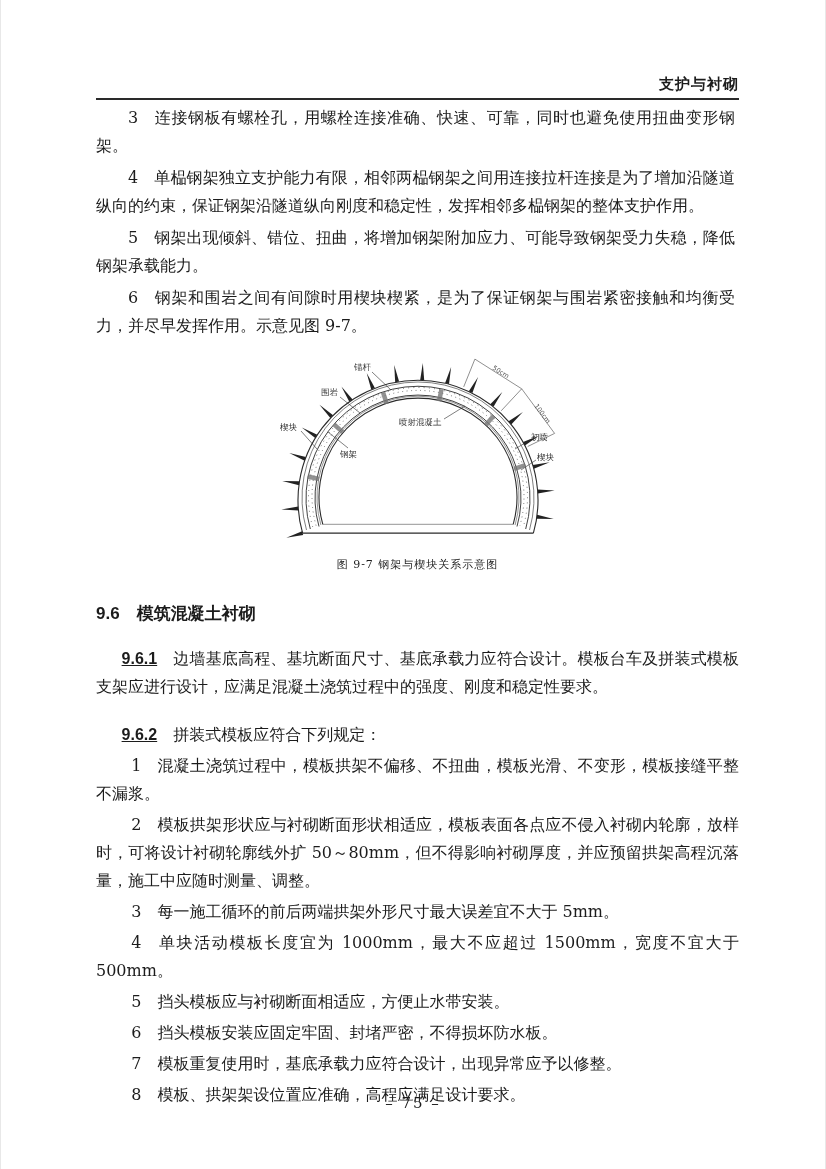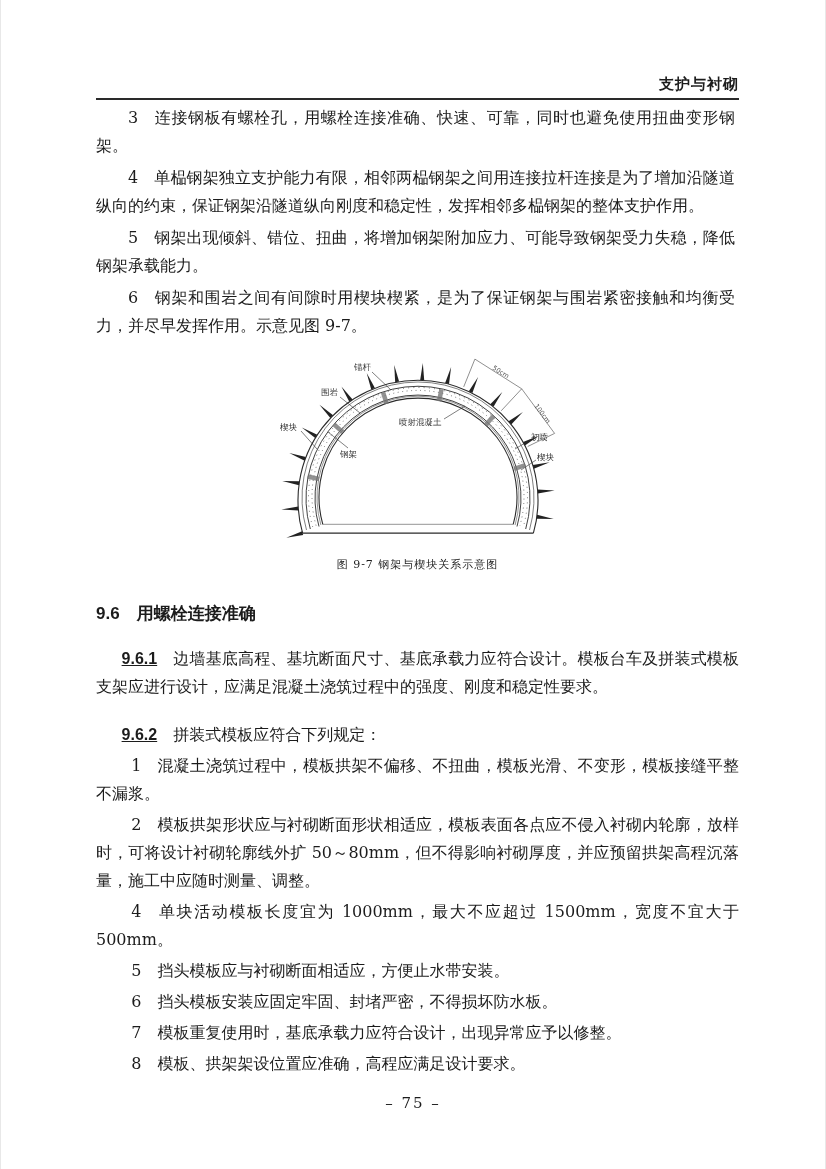--- a/index.html
+++ b/index.html
@@ -176,28 +176,29 @@
           <text class="fig-label" x="131" y="75">喷射混凝土</text>
           <text class="fig-label" x="263" y="90">初喷</text>
           <text class="fig-label" x="269" y="110">楔块</text>
           <text class="dim-label" x="224" y="19" transform="rotate(32 224 19)">50cm</text>
           <text class="dim-label" x="266" y="56" transform="rotate(53 266 56)">100cm</text>
         </g>
       </svg>
       <div class="fig-caption">图 9-7 钢架与楔块关系示意图</div>
     </div>
 
-    <h2 class="section-heading"><span class="snum">9.6</span><span>用螺栓连接准确</span></h2>
+    <h2 class="section-heading"><span class="snum">9.6</span><span>模筑混凝土衬砌</span></h2>
 
     <p class="clause"><span class="cnum">9.6.1</span><span>边墙基底高程、基坑断面尺寸、基底承载力应符合设计。模板台车及拼装式模板支架应进行设计，应满足混凝土浇筑过程中的强度、刚度和稳定性要求。</span></p>
     <p class="clause"><span class="cnum">9.6.2</span><span>拼装式模板应符合下列规定：</span></p>
 
     <div class="items">
       <p class="item"><span class="pnum">1</span><span>混凝土浇筑过程中，模板拱架不偏移、不扭曲，模板光滑、不变形，模板接缝平整不漏浆。</span></p>
       <p class="item"><span class="pnum">2</span><span>模板拱架形状应与衬砌断面形状相适应，模板表面各点应不侵入衬砌内轮廓，放样时，可将设计衬砌轮廓线外扩 50～80mm，但不得影响衬砌厚度，并应预留拱架高程沉落量，施工中应随时测量、调整。</span></p>
+      <p class="item"><span class="pnum">3</span><span>每一施工循环的前后两端拱架外形尺寸最大误差宜不大于 5mm。</span></p>
       <p class="item"><span class="pnum">4</span><span>单块活动模板长度宜为 1000mm，最大不应超过 1500mm，宽度不宜大于 500mm。</span></p>
       <p class="item"><span class="pnum">5</span><span>挡头模板应与衬砌断面相适应，方便止水带安装。</span></p>
       <p class="item"><span class="pnum">6</span><span>挡头模板安装应固定牢固、封堵严密，不得损坏防水板。</span></p>
       <p class="item"><span class="pnum">7</span><span>模板重复使用时，基底承载力应符合设计，出现异常应予以修整。</span></p>
       <p class="item"><span class="pnum">8</span><span>模板、拱架架设位置应准确，高程应满足设计要求。</span></p>
     </div>
   </div>
 
   <div class="footer">– 75 –</div>
 </div>

